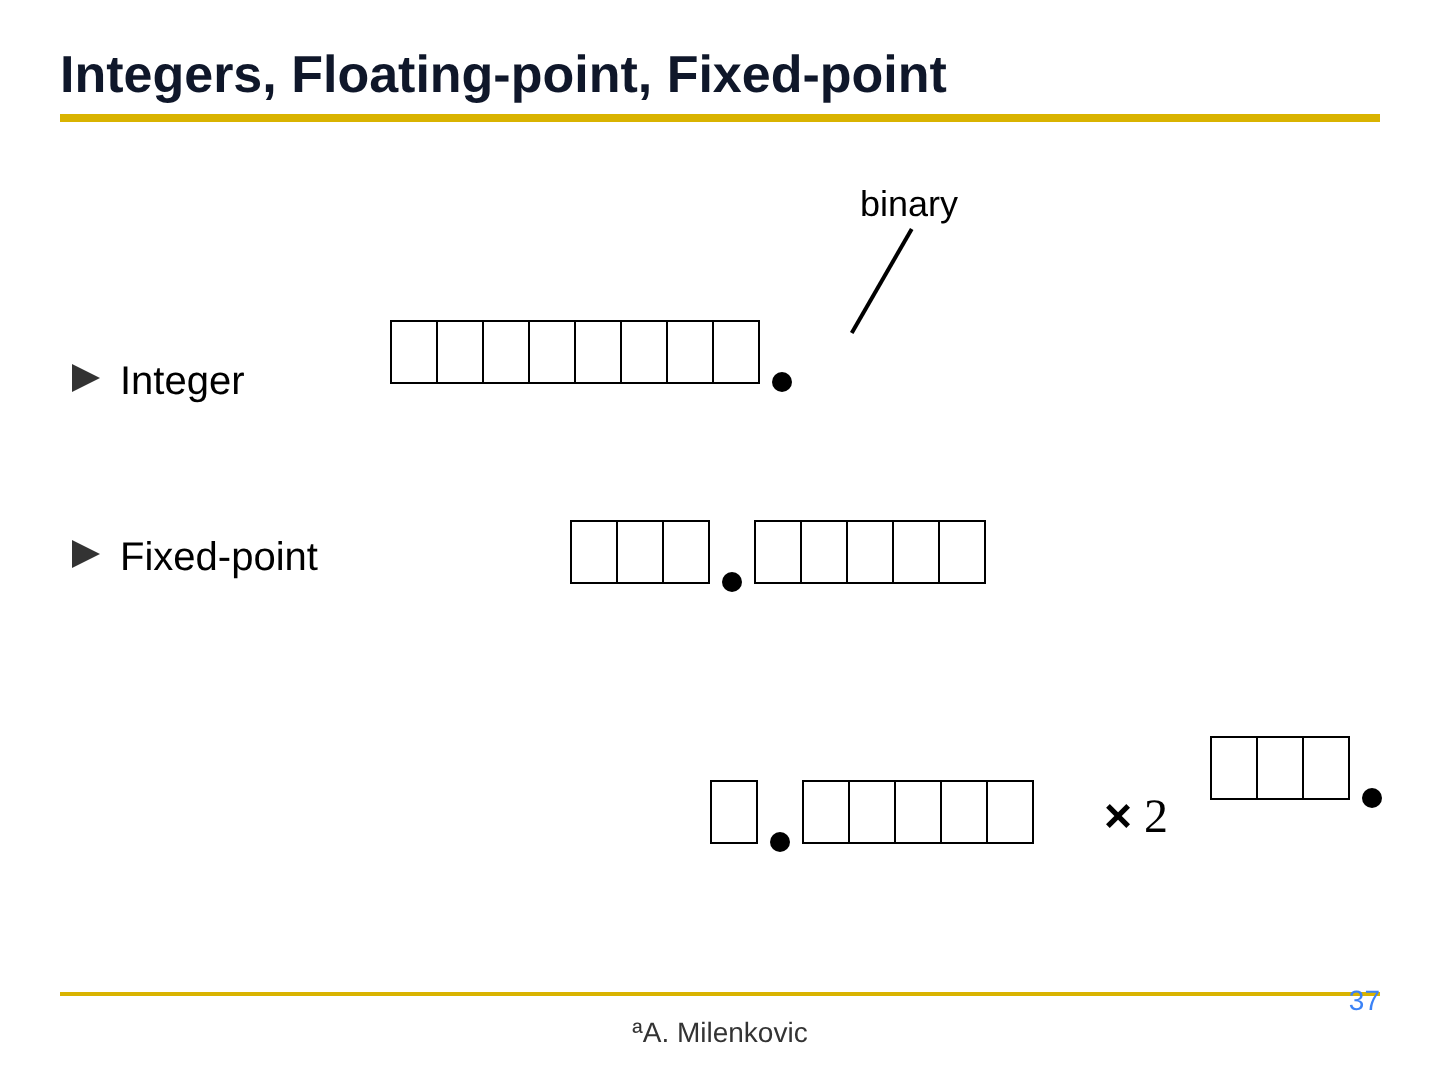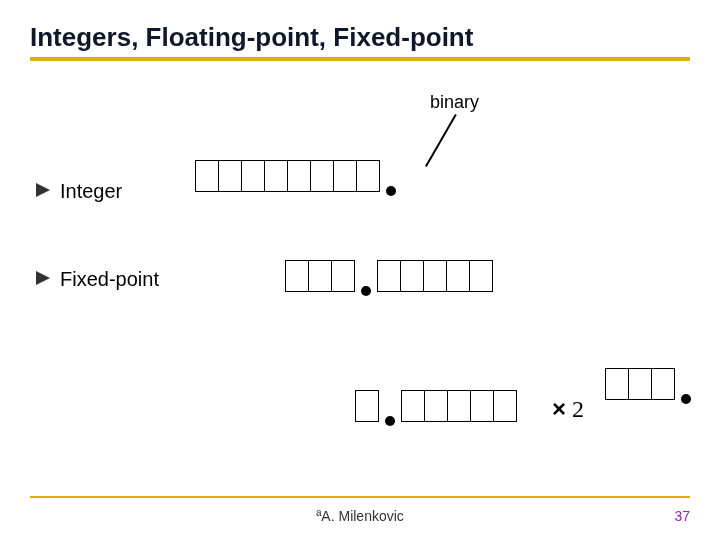--- a/index.html
+++ b/index.html
@@ -12,21 +12,21 @@
   .bullet-arrow { display: inline-block; margin-right: 10px; }
   .bullet-text { font-size: 20px; }
   .grid { display: flex; }
   .cell { width: 24px; height: 32px; border: 1px solid #000; margin-left: -1px; background: #fff; }
   .cell:first-child { margin-left: 0; }
   .dot { width: 10px; height: 10px; background: #000; border-radius: 50%; }
   .times { font-size: 24px; font-weight: bold; }
   .two { font-size: 24px; font-family: 'Times New Roman', serif; }
   .footer-rule { position: absolute; bottom: 42px; left: 30px; right: 30px; height: 2px; background: #d9b300; }
   .copyright { position: absolute; bottom: 16px; left: 0; right: 0; text-align: center; font-size: 14px; color: #333; }
-  .pagenum { position: absolute; bottom: 16px; right: 30px; font-size: 14px; color: #a21caf; text-align: center; }
+  .pagenum { position: absolute; bottom: 32px; right: 30px; font-size: 14px; color: #3b82f6; text-align: center; }
   svg.arrowhead { width: 14px; height: 14px; }
   .diag-line { position: absolute; width: 2px; background: #000; transform-origin: top left; }
 </style>
 </head>
 <body>
 
 <div class="slide">
 
   <div class="title">Integers, Floating-point, Fixed-point</div>
   <div class="rule"></div>

